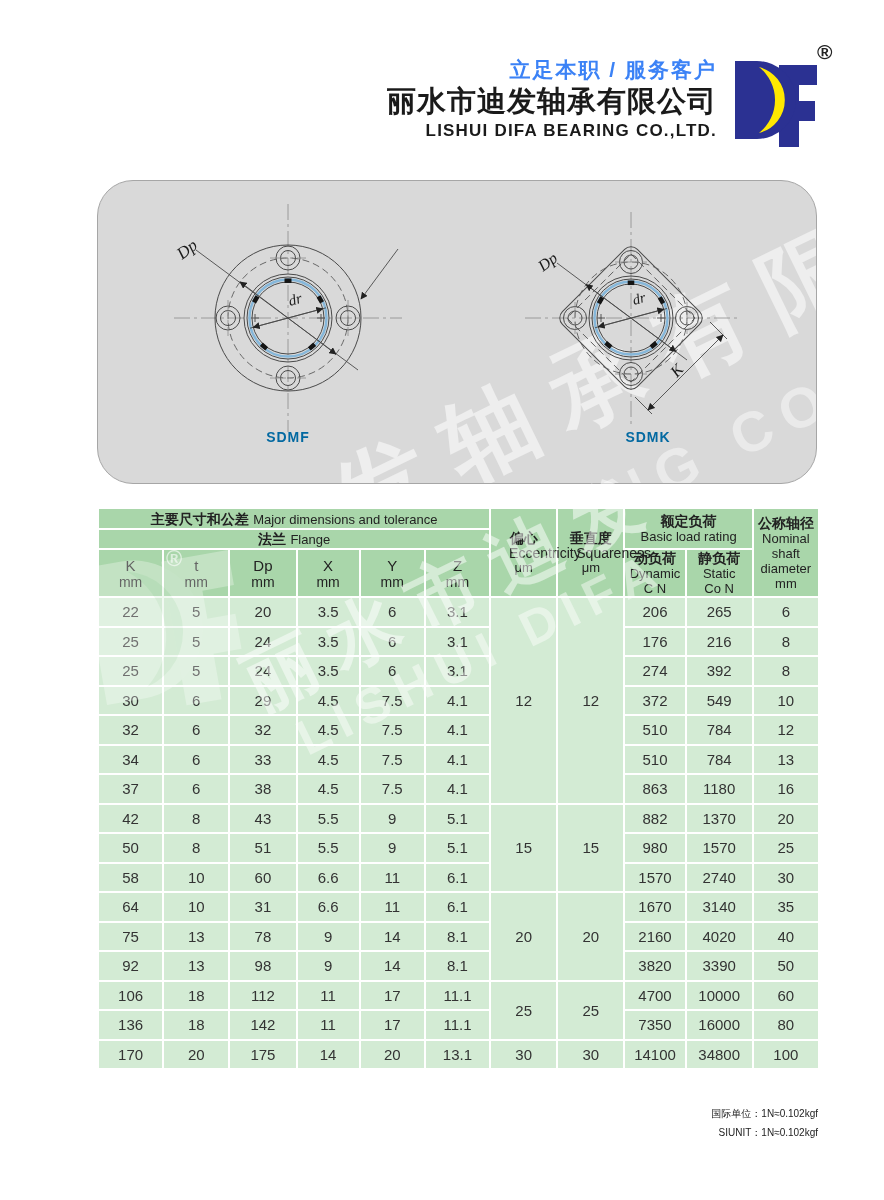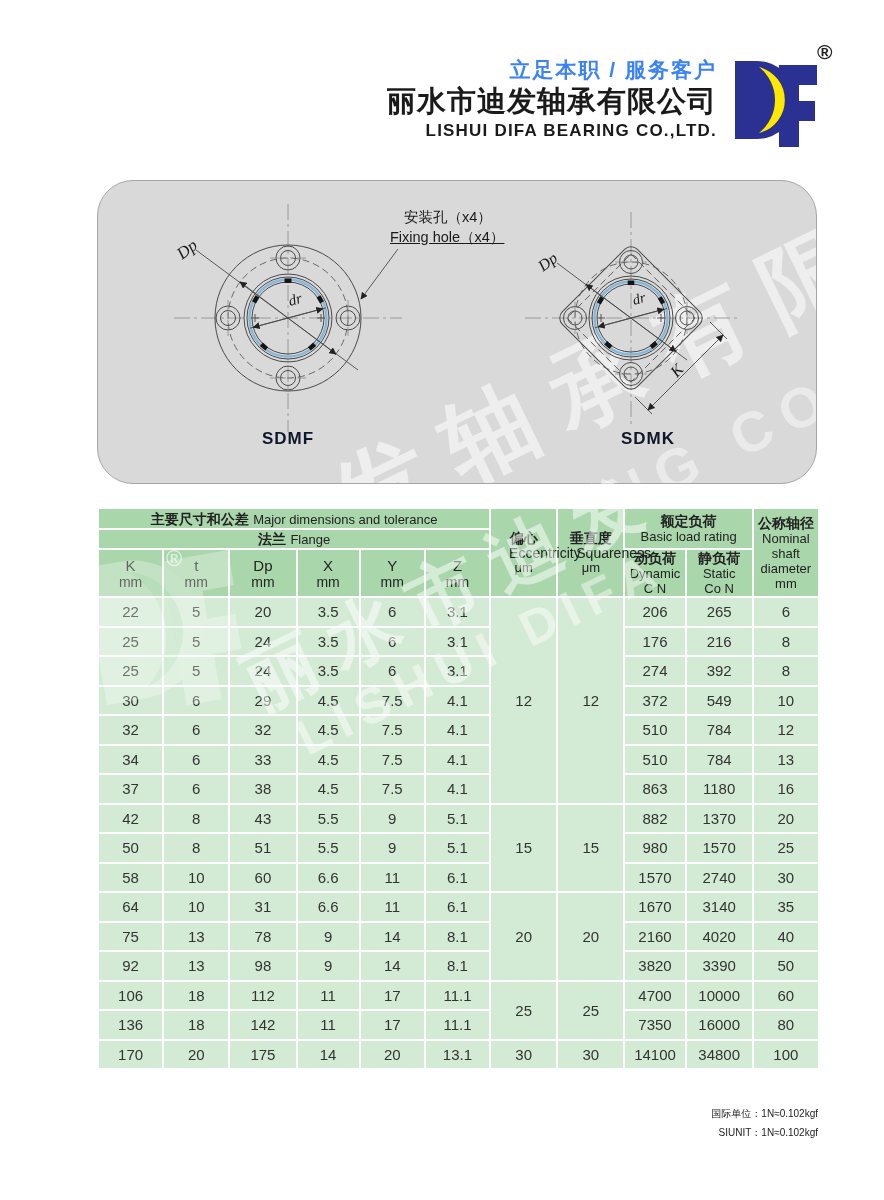--- a/index.html
+++ b/index.html
@@ -18,22 +18,22 @@
   .regmark{position:absolute;left:817px;top:40px;font-size:21px;color:#222;font-weight:bold;}
   
   .panel{position:absolute;left:97px;top:180px;width:718px;height:302px;
     background:#d9d9d9;border:1px solid #a6a6a6;border-radius:36px;overflow:hidden;}
   .panel .wm{position:absolute;white-space:nowrap;color:rgba(255,255,255,0.55);
     font-weight:bold;transform-origin:0 50%;pointer-events:none;}
   .wm-cn{left:-180px;top:470px;font-size:92px;letter-spacing:26px;transform:rotate(-26deg);}
   .wm-en{left:-150px;top:610px;font-size:56px;letter-spacing:13px;transform:rotate(-26deg);
     color:rgba(255,255,255,0.45)!important;}
   .draw{position:absolute;}
-  .model-label{position:absolute;width:90px;text-align:center;font-size:17px;
-    font-weight:bold;color:#0f172a;letter-spacing:1px;}
+  .model-label{position:absolute;width:90px;text-align:center;font-size:14px;
+    font-weight:bold;color:#0369a1;letter-spacing:1px;}
   .annot{position:absolute;left:292px;top:26px;font-size:14.5px;color:#1a1a1a;line-height:20px;}
   .annot .cnline{padding-left:14px;}
   .annot .enline{text-decoration:underline;}
   
   .ln{fill:none;stroke:#4a4a4a;stroke-width:1;}
   .thin{fill:none;stroke:#4a4a4a;stroke-width:0.9;}
   .dash{fill:none;stroke:#5a5a5a;stroke-width:0.9;stroke-dasharray:7,4;}
   .cl{fill:none;stroke:#8b8b8b;stroke-width:0.8;stroke-dasharray:16,4,3,4;}
   .blue{fill:none;stroke:#85b7da;stroke-width:2.4;}
   .tick{stroke:#141414;stroke-width:4.5;}
@@ -190,24 +190,20 @@
 
     <line class="thin" x1="199" y1="124" x2="216" y2="141"></line>
     <line class="thin" x1="124" y1="199" x2="141" y2="216"></line>
     <line class="thin" x1="212" y1="137" x2="137" y2="212" marker-start="url(#arw)" marker-end="url(#arw)"></line>
     <text class="dimtxt" x="166" y="180" style="font-size:16px" transform="rotate(-47 166 180)">K</text>
   </svg>
 
   <svg class="draw" style="left:0;top:0" width="718" height="302" viewBox="0 0 718 302">
     <line class="thin" x1="300" y1="68" x2="263" y2="118" marker-end="url(#arw)"></line>
   </svg>
-  <div class="annot">
-    <div class="cnline">安装孔（x4）</div>
-    <div class="enline">Fixing hole（x4）</div>
-  </div>
 
   <div class="model-label" style="left:145px;top:248px">SDMF</div>
   <div class="model-label" style="left:505px;top:248px">SDMK</div>
 </div>
 
 <div class="tbl-wrap">
   <table>
     <colgroup>
       <col style="width:63px">
         <col style="width:64px">

